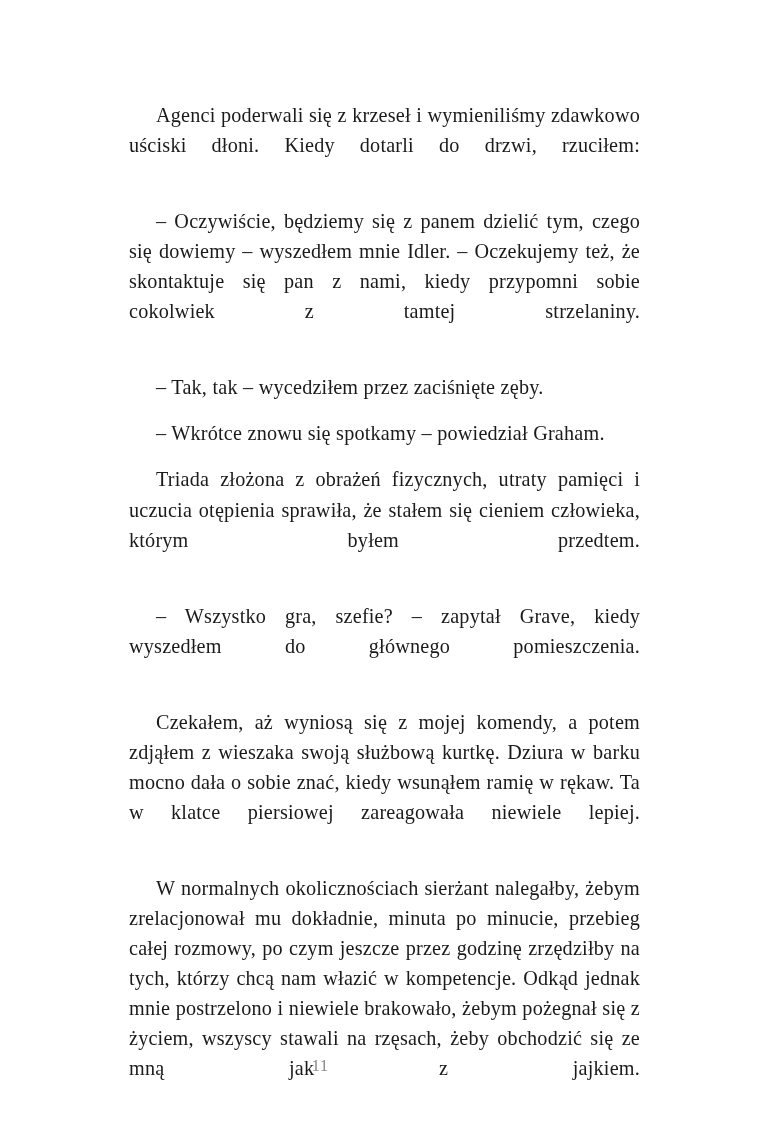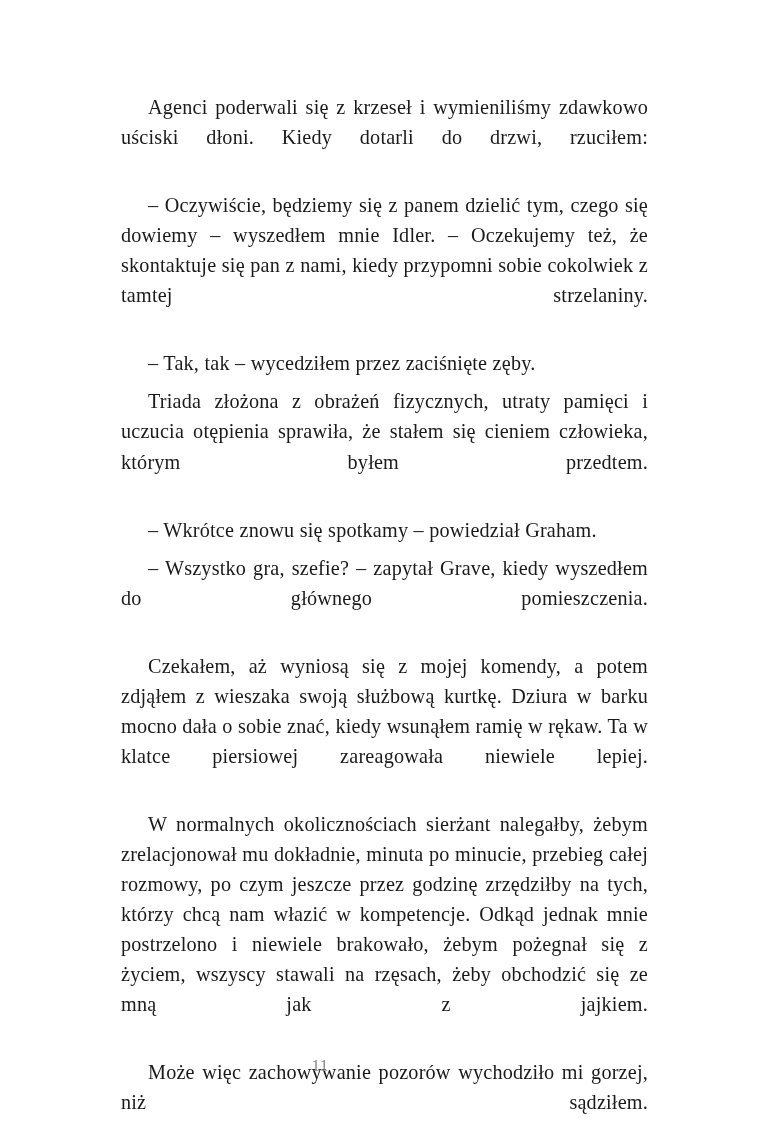--- a/index.html
+++ b/index.html
@@ -23,21 +23,21 @@
     height: 1136px;
     background: #ffffff;
   }
   .text-block {
     position: absolute;
     left: 113px;
     top: 84px;
     width: 543px;
   }
   .para {
-    margin: 8px;
+    margin: 16px;
     font-size: 20.2px;
     line-height: 30.05px;
     text-align: justify;
     text-indent: 27px;
     letter-spacing: 0.01em;
     word-spacing: 0.005em;
     -webkit-font-smoothing: antialiased;
     hyphens: manual;
   }
   .para.dialogue {
@@ -67,22 +67,22 @@
 </style>
 </head>
 <body>
 
 <div class="page">
 
   <div class="text-block">
     <p class="para">Agenci poderwali się z krzeseł i wymieniliśmy zdawkowo uściski dłoni. Kiedy dotarli do drzwi, rzuciłem:</p>
     <p class="para dialogue">– Oczywiście, będziemy się z panem dzielić tym, czego się dowiemy – wyszedłem mnie Idler. – Oczekujemy też, że skontaktuje się pan z nami, kiedy przypomni sobie cokolwiek z tamtej strzelaniny.</p>
     <p class="para dialogue short-last">– Tak, tak – wycedziłem przez zaciśnięte zęby.</p>
+    <p class="para dialogue short-last">– Wkrótce znowu się spotkamy – powiedział Graham.</p>
     <p class="para">Triada złożona z obrażeń fizycznych, utraty pamięci i uczucia otępienia sprawiła, że stałem się cieniem człowieka, którym byłem przedtem.</p>
-    <p class="para dialogue short-last">– Wkrótce znowu się spotkamy – powiedział Graham.</p>
     <p class="para dialogue">– Wszystko gra, szefie? – zapytał Grave, kiedy wyszedłem do głównego pomieszczenia.</p>
     <p class="para">Czekałem, aż wyniosą się z mojej komendy, a potem zdjąłem z wieszaka swoją służbową kurtkę. Dziura w barku mocno dała o sobie znać, kiedy wsunąłem ramię w rękaw. Ta w klatce piersiowej zareagowała niewiele lepiej.</p>
     <p class="para">W normalnych okolicznościach sierżant nalegałby, żebym zrelacjonował mu dokładnie, minuta po minucie, przebieg całej rozmowy, po czym jeszcze przez godzinę zrzędziłby na tych, którzy chcą nam włazić w kompetencje. Odkąd jednak mnie postrzelono i niewiele brakowało, żebym pożegnał się z życiem, wszyscy stawali na rzęsach, żeby obchodzić się ze mną jak z jajkiem.</p>
     <p class="para">Może więc zachowywanie pozorów wychodziło mi gorzej, niż sądziłem.</p>
 
   </div>
 
   <div class="folio">11</div>
 
 </div>

